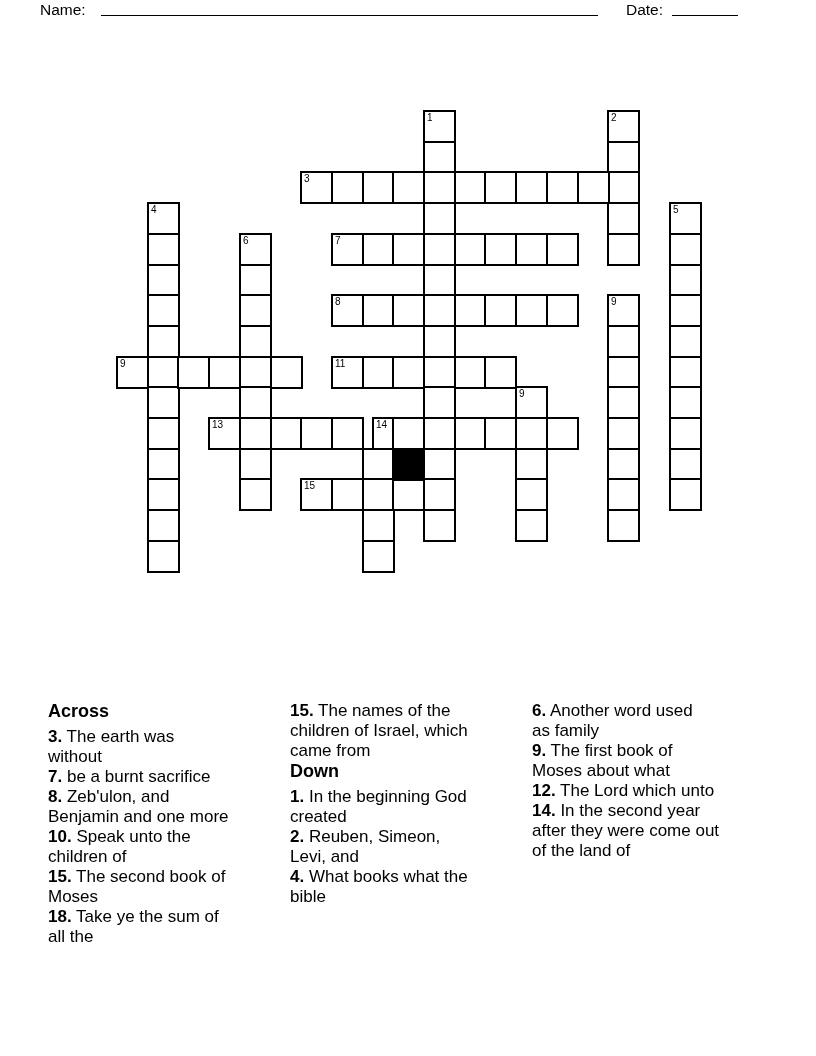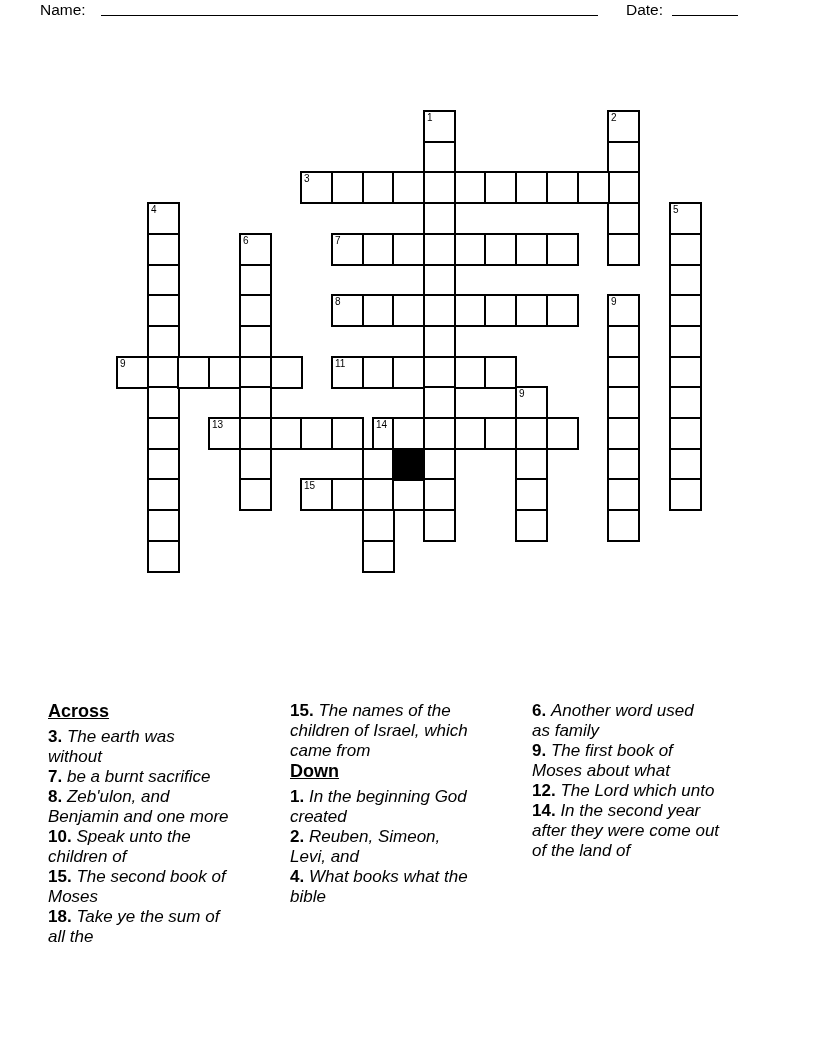--- a/index.html
+++ b/index.html
@@ -57,28 +57,28 @@
   
   .clue-col {
     position: absolute;
     top: 701px;
     width: 238px;
     font-size: 17px;
     line-height: 20px;
   }
   .clue { margin: 0; }
   .clue .clue-num { font-weight: bold; }
-  .clue .clue-text { white-space: pre-line; font-style: italic; }
+  .clue .clue-text { white-space: pre-line; }
   .clue-heading {
     font-size: 18px;
     line-height: 21px;
     font-weight: bold;
     margin: 0 0 5px 0;
   }
-  .clue-heading span { text-decoration: underline; }
+  .clue-heading span { }
 </style>
 </head>
 <body>
 
 <div class="page">
 
   <div class="header">
     <span class="hlabel name">Name:</span>
     <span class="hline name"></span>
     <span class="hlabel date">Date:</span>

